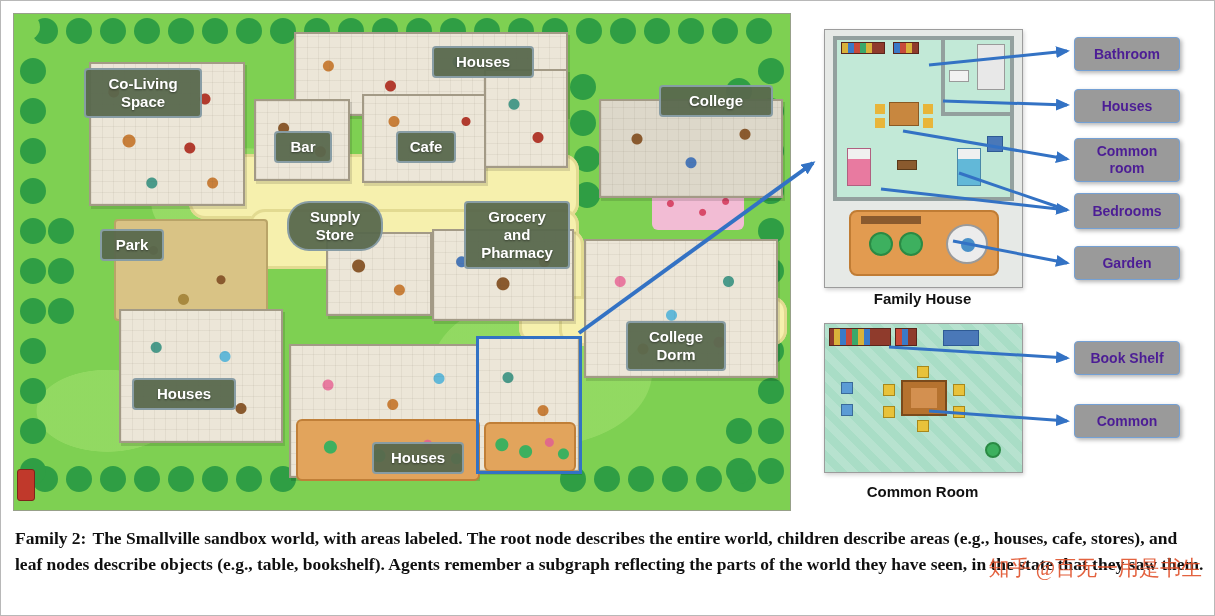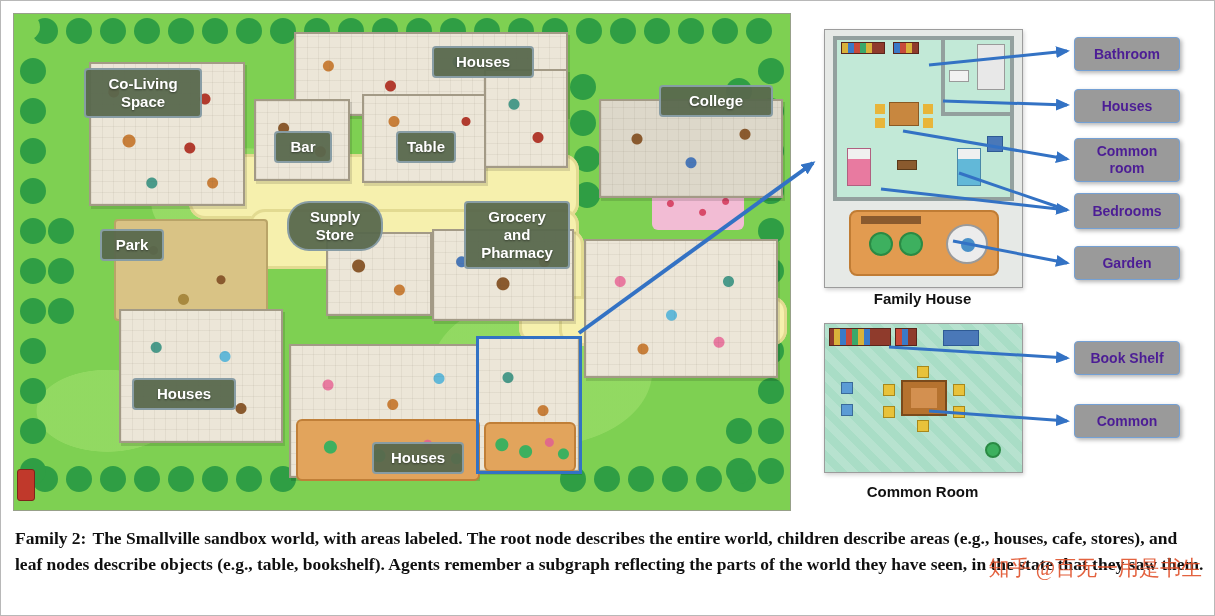--- a/index.html
+++ b/index.html
@@ -96,24 +96,25 @@
     <div class="court" style="left:282px;top:405px;width:180px;height:58px;"></div>
     <div class="court" style="left:470px;top:408px;width:88px;height:46px;"></div>
     <div class="car" style="left:3px;top:455px;width:16px;height:30px;"></div>
 
     <div class="highlight" style="left:462px;top:322px;width:100px;height:132px;"></div>
 
     <div class="maplabel" style="left:70px;top:54px;width:118px;">Co-Living Space</div>
     <div class="maplabel" style="left:418px;top:32px;width:102px;">Houses</div>
     <div class="maplabel" style="left:645px;top:71px;width:114px;">College</div>
     <div class="maplabel" style="left:260px;top:117px;width:58px;">Bar</div>
-    <div class="maplabel" style="left:382px;top:117px;width:60px;">Table</div>
+    <div class="maplabel" style="left:382px;top:117px;width:60px;">Cafe</div>
     <div class="maplabel" style="left:273px;top:187px;width:96px;border-radius:22px;">Supply Store</div>
     <div class="maplabel" style="left:450px;top:187px;width:106px;">Grocery and Pharmacy</div>
     <div class="maplabel" style="left:86px;top:215px;width:64px;">Park</div>
+    <div class="maplabel" style="left:612px;top:307px;width:100px;">College Dorm</div>
     <div class="maplabel" style="left:118px;top:364px;width:104px;">Houses</div>
     <div class="maplabel" style="left:358px;top:428px;width:92px;">Houses</div>
   </div>
 
   <div class="inset" style="left:823px;top:28px;width:197px;height:257px;">
     <div class="px" style="left:8px;top:6px;width:181px;height:165px;background:#c2e9d7;border:4px solid #93a09e;">
       <div class="px" style="left:104px;top:0;width:4px;height:72px;background:#93a09e;"></div>
       <div class="px" style="left:104px;top:72px;width:69px;height:4px;background:#93a09e;"></div>
       <div class="px" style="left:4px;top:2px;width:44px;height:12px;border:1px solid #5a241a;background:linear-gradient(90deg,#d9b23a 0 6px,#3a7ac8 6px 12px,#c84a3a 12px 18px,#3aa86a 18px 24px,#d9b23a 24px 30px,#8f3b2c 30px);"></div>
       <div class="px" style="left:56px;top:2px;width:26px;height:12px;border:1px solid #5a241a;background:linear-gradient(90deg,#3a7ac8 0 6px,#c84a3a 6px 12px,#d9b23a 12px 18px,#8f3b2c 18px);"></div>

